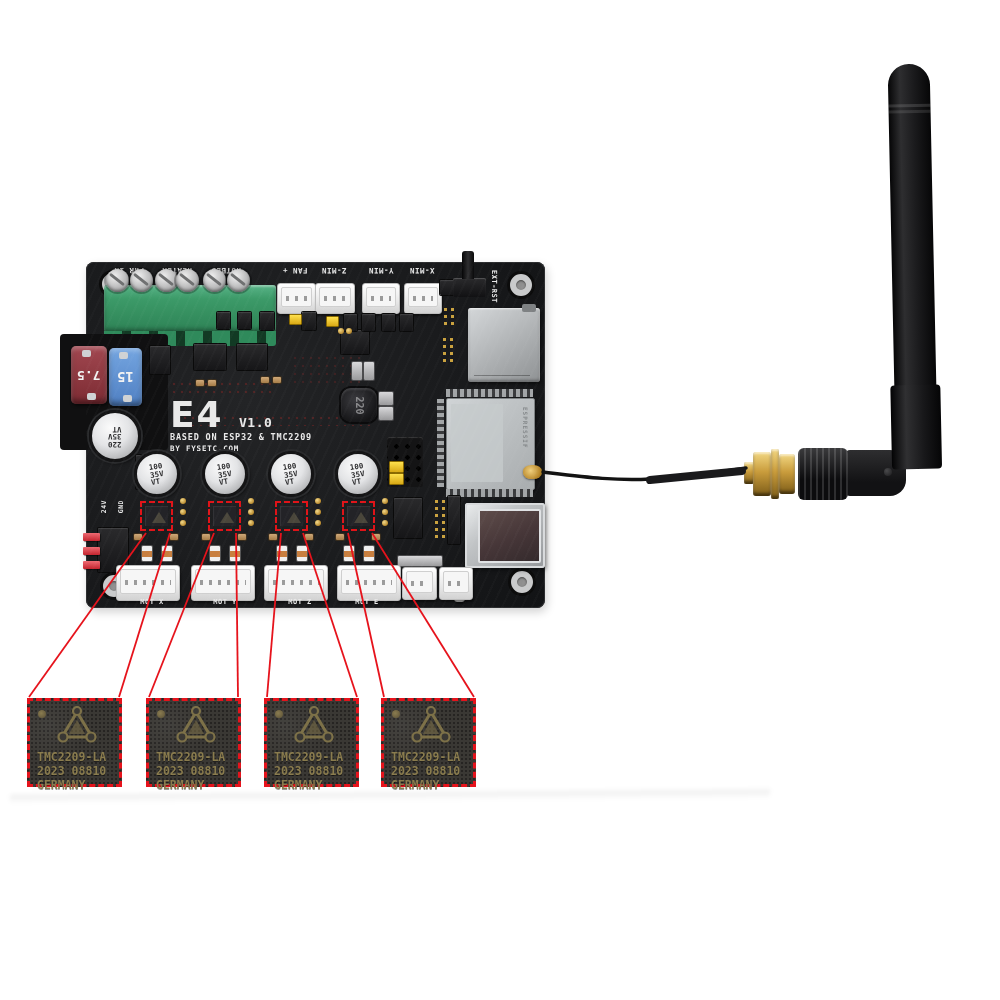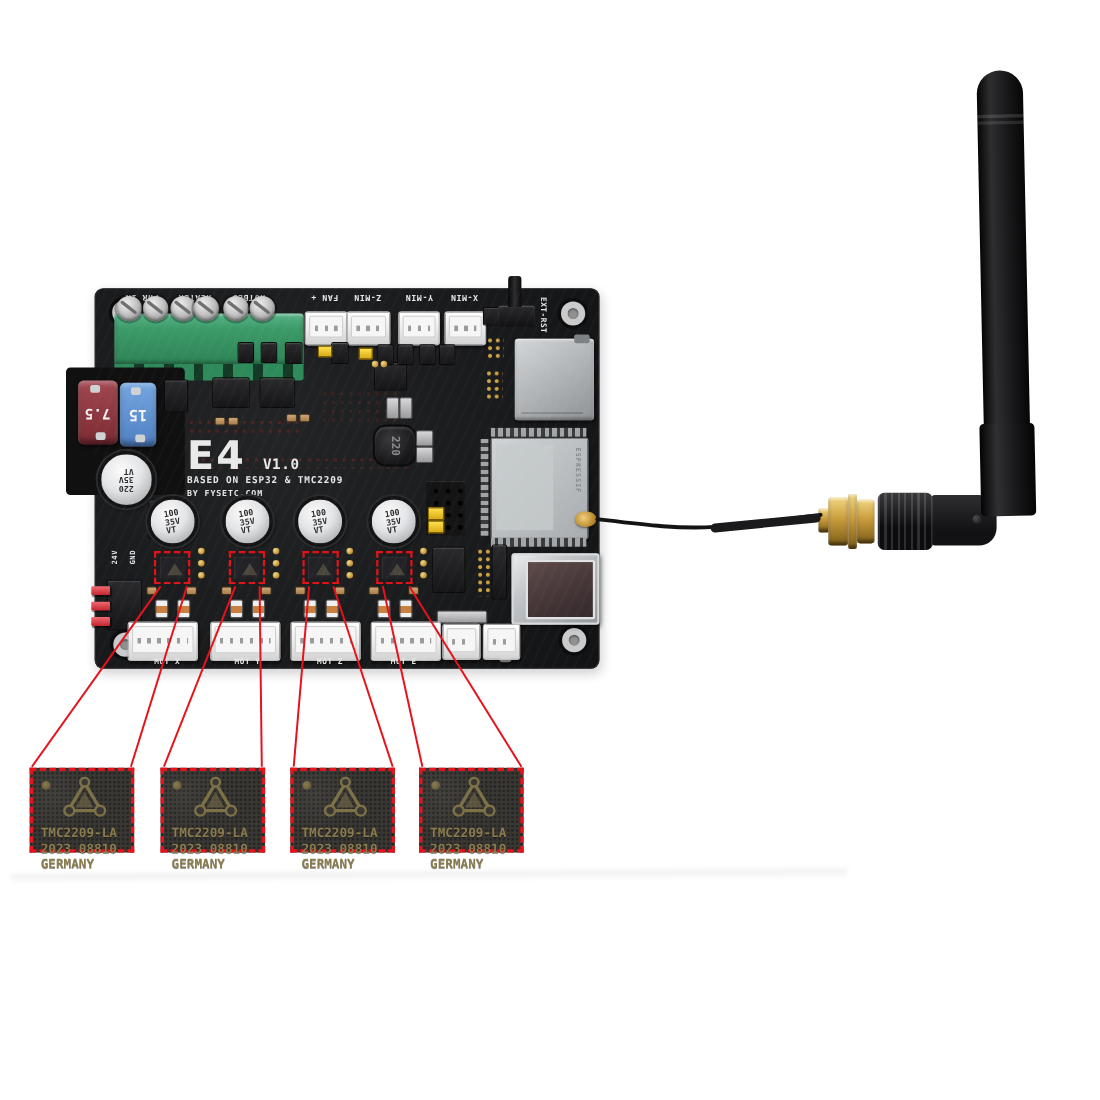--- a/index.html
+++ b/index.html
@@ -122,21 +122,21 @@
   
   .redpin{position:absolute;height:8px;width:17px;background:linear-gradient(#ef6a72,#c3242e);border-radius:1px;box-shadow:1px 1px 1px rgba(0,0,0,0.5);}
 
   
   .motlabel{position:absolute;top:336px;width:60px;text-align:center;font-size:7px;}
 
   
   #overlay{position:absolute;left:0;top:0;width:1000px;height:1000px;pointer-events:none;}
 
   
-  .chip{position:absolute;width:95px;height:77px;box-sizing:border-box;border:3px dashed #e6131c;
+  .chip{position:absolute;width:95px;height:89px;box-sizing:border-box;border:3px dashed #e6131c;
         background:
           radial-gradient(circle at 20% 30%, rgba(255,255,255,0.05), transparent 40%),
           radial-gradient(rgba(0,0,0,0.35) 1px, transparent 1.4px),
           #3a3834;
         background-size:auto,4px 4px,auto;}
   .chip .pin1{position:absolute;left:8px;top:9px;width:8px;height:8px;border-radius:50%;
         background:radial-gradient(circle at 40% 40%, #8a7c50, #5a5036);}
   .chip .ctext{position:absolute;left:7px;color:#8a7c4e;font-family:"DejaVu Sans Mono","Liberation Mono",monospace;
         font-weight:bold;font-size:11.5px;line-height:12px;letter-spacing:0px;white-space:nowrap;
         text-shadow:0 1px 0 rgba(0,0,0,0.4);}

